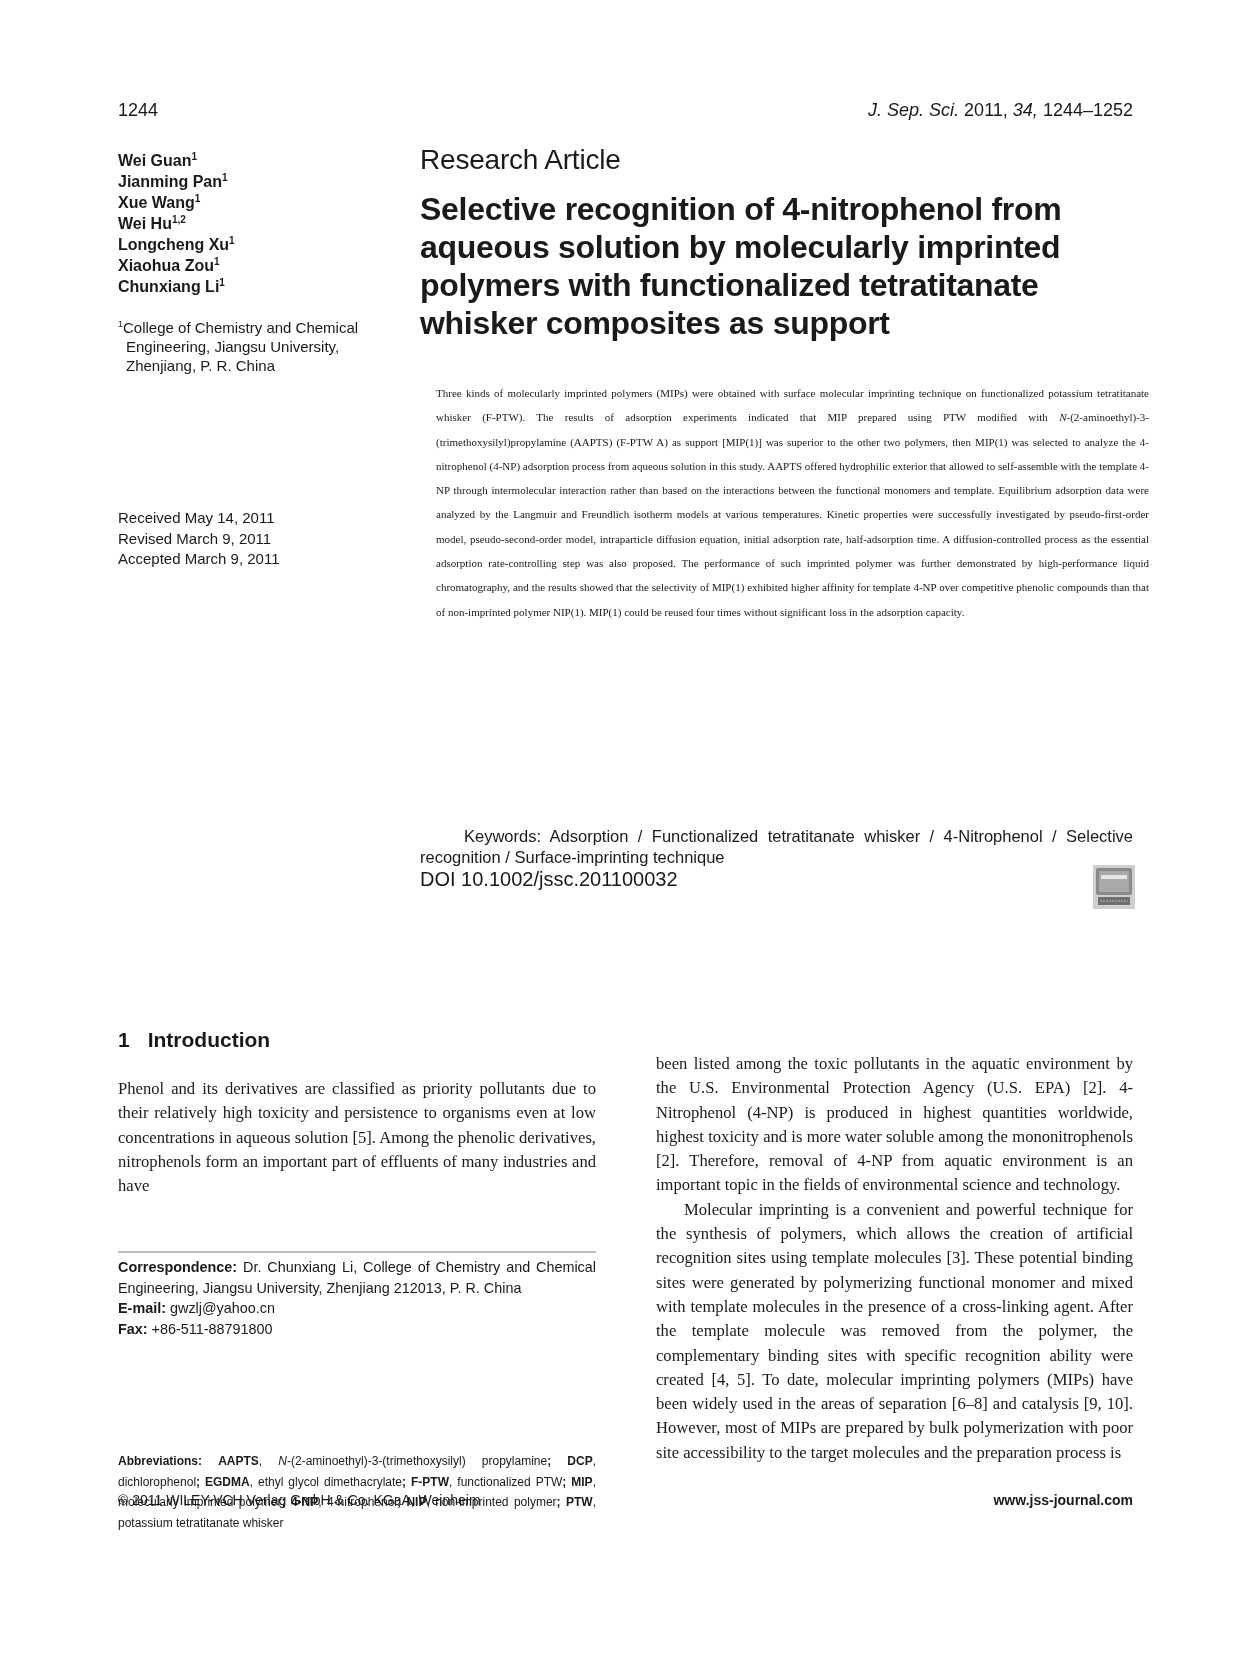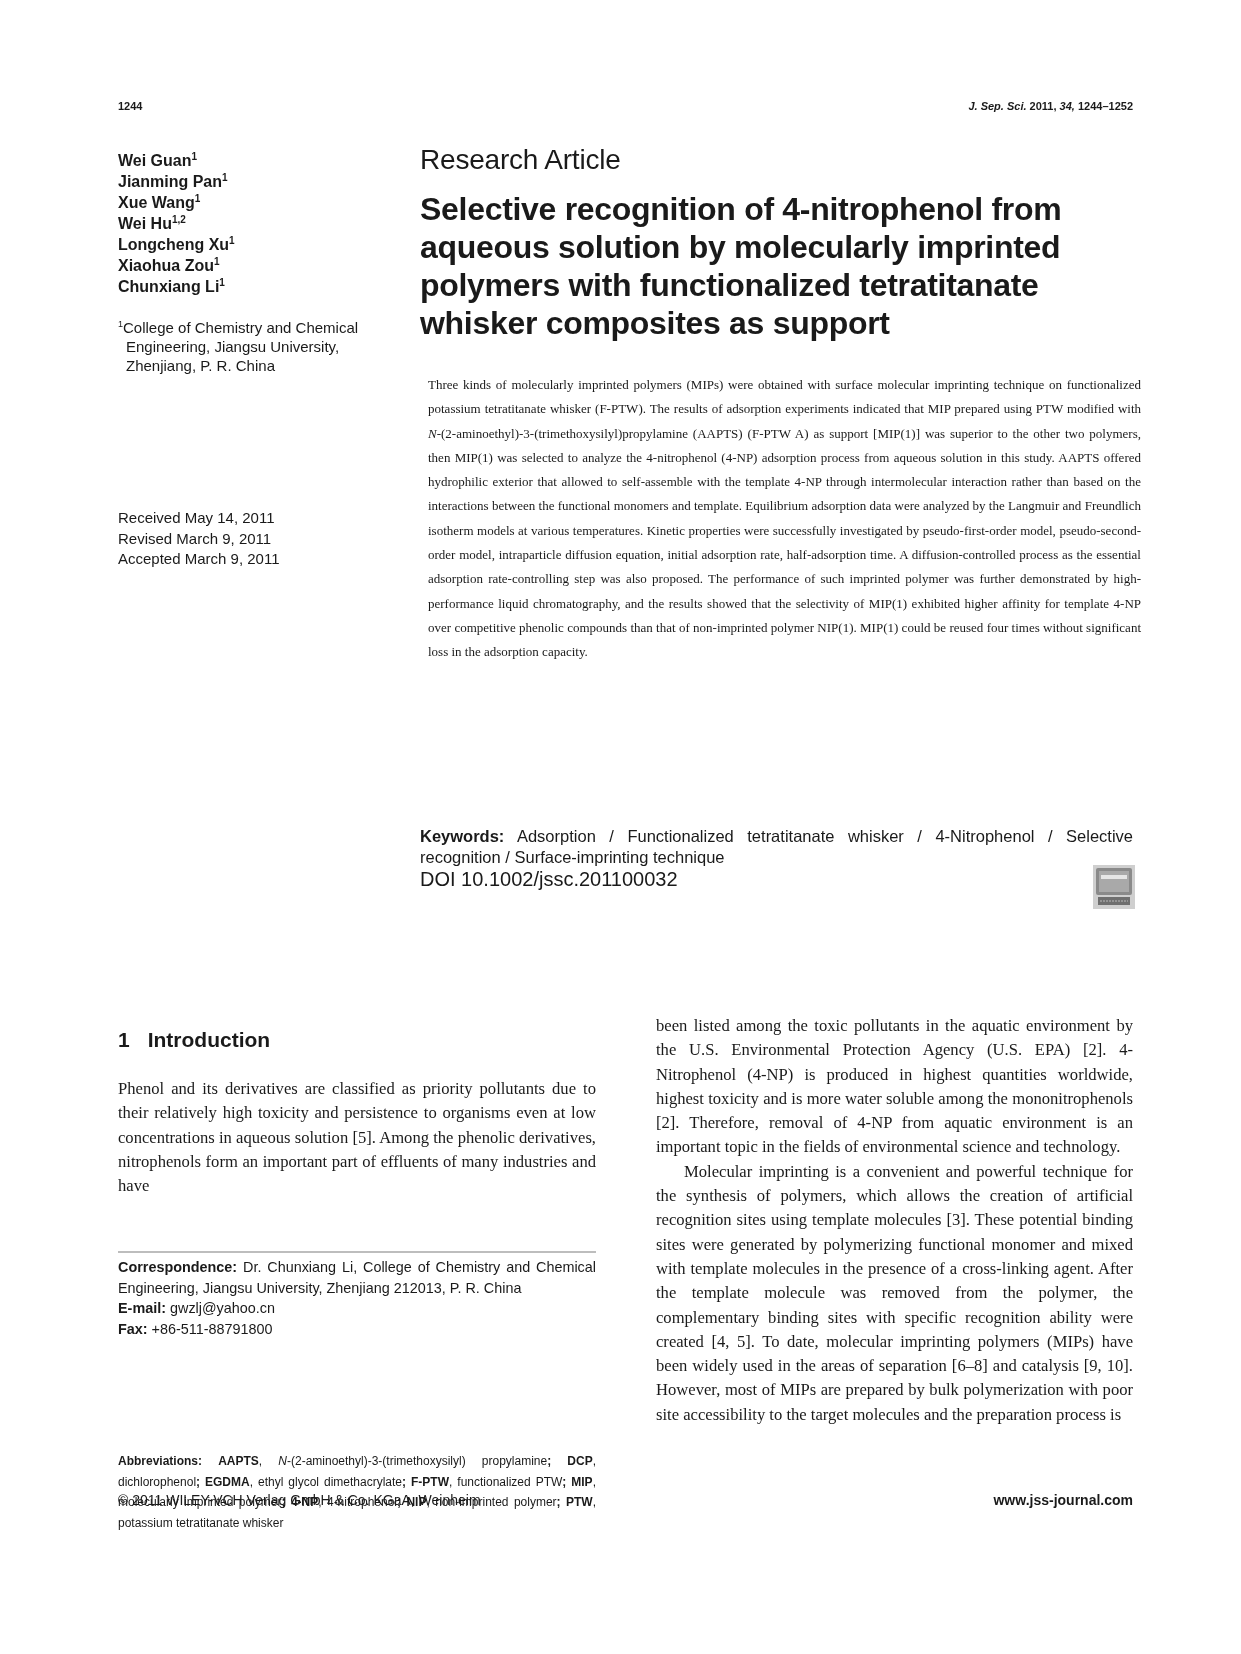--- a/index.html
+++ b/index.html
@@ -1,51 +1,51 @@
 <!DOCTYPE html>
 <html><head>
 <meta charset="utf-8">
 <style>
   html, body { margin: 0; padding: 0; background: #ffffff; }
   body { width: 1241px; height: 1654px; position: relative; overflow: hidden; color: #1a1a1a; }
   .sans { font-family: "Liberation Sans", "DejaVu Sans", sans-serif; }
   .serif { font-family: "Liberation Serif", "DejaVu Serif", serif; }
   .abs { position: absolute; }
 
-  .running-head { top: 100px; font-size: 11px; font-weight: bold; }
+  .running-head { top: 100px; font-size: 18px; }
   .page-num { left: 118px; }
   .journal-ref { right: 108px; text-align: right; }
   .journal-ref i { font-style: italic; }
 
   .authors { left: 118px; top: 150px; width: 280px; font-size: 16px; font-weight: bold; line-height: 21px; }
   .authors sup { font-size: 10px; vertical-align: 6px; line-height: 0; }
 
   .affils { left: 118px; top: 318px; width: 280px; font-size: 15px; line-height: 19px; }
   .affil { padding-left: 8px; text-indent: -8px; }
   .affil sup { font-size: 9px; vertical-align: 6px; line-height: 0; }
 
   .dates { left: 118px; top: 508px; width: 280px; font-size: 15px; line-height: 20.5px; }
 
   .article-type { left: 420px; top: 144px; font-size: 28px; font-weight: normal; letter-spacing: -0.2px; }
   .title { left: 420px; top: 190px; width: 720px; font-size: 32px; font-weight: bold; line-height: 38px; letter-spacing: -0.3px; margin: 0; }
 
-  .abstract { left: 420px; top: 365px; width: 713px; font-size: 13px; line-height: 24.3px; text-align: justify; margin: 8px; }
+  .abstract { left: 420px; top: 365px; width: 713px; font-size: 11px; line-height: 24.3px; text-align: justify; margin: 16px; }
   .abstract i { font-style: italic; }
 
   .keywords { left: 420px; top: 826px; width: 713px; font-size: 16.5px; line-height: 21px; text-align: justify; }
-  .keywords b { font-weight: bold; }
+  .keywords b { font-weight: normal; margin-left: 44px; }
   .doi { left: 420px; top: 868px; font-size: 20px; }
 
   .pc-icon { left: 1093px; top: 865px; width: 42px; height: 44px; }
 
   .section-heading { left: 118px; top: 1028px; font-size: 21px; font-weight: bold; margin: 0; }
   .section-heading .num { margin-right: 18px; }
 
   .col-left-body { left: 118px; top: 1077px; width: 478px; font-size: 16.6px; line-height: 24.3px; text-align: justify; margin: 0; }
-  .col-right-body { left: 656px; top: 1014px; width: 477px; font-size: 16.6px; line-height: 24.3px; text-align: justify; }
+  .col-right-body { left: 656px; top: 1052px; width: 477px; font-size: 16.6px; line-height: 24.3px; text-align: justify; }
   .col-right-body p { margin: 0; }
   .col-right-body p.indent { text-indent: 28px; }
 
   .divider { left: 118px; top: 1251px; width: 478px; height: 2px; background: #bdbdbd; }
   .correspondence { left: 118px; top: 1257px; width: 478px; font-size: 14.4px; line-height: 20.5px; text-align: justify; }
   .correspondence b { font-weight: bold; }
 
   .abbrev { left: 118px; top: 1451px; width: 478px; font-size: 12px; line-height: 20.5px; text-align: justify; }
   .abbrev b { font-weight: bold; }
   .abbrev i { font-style: italic; }

